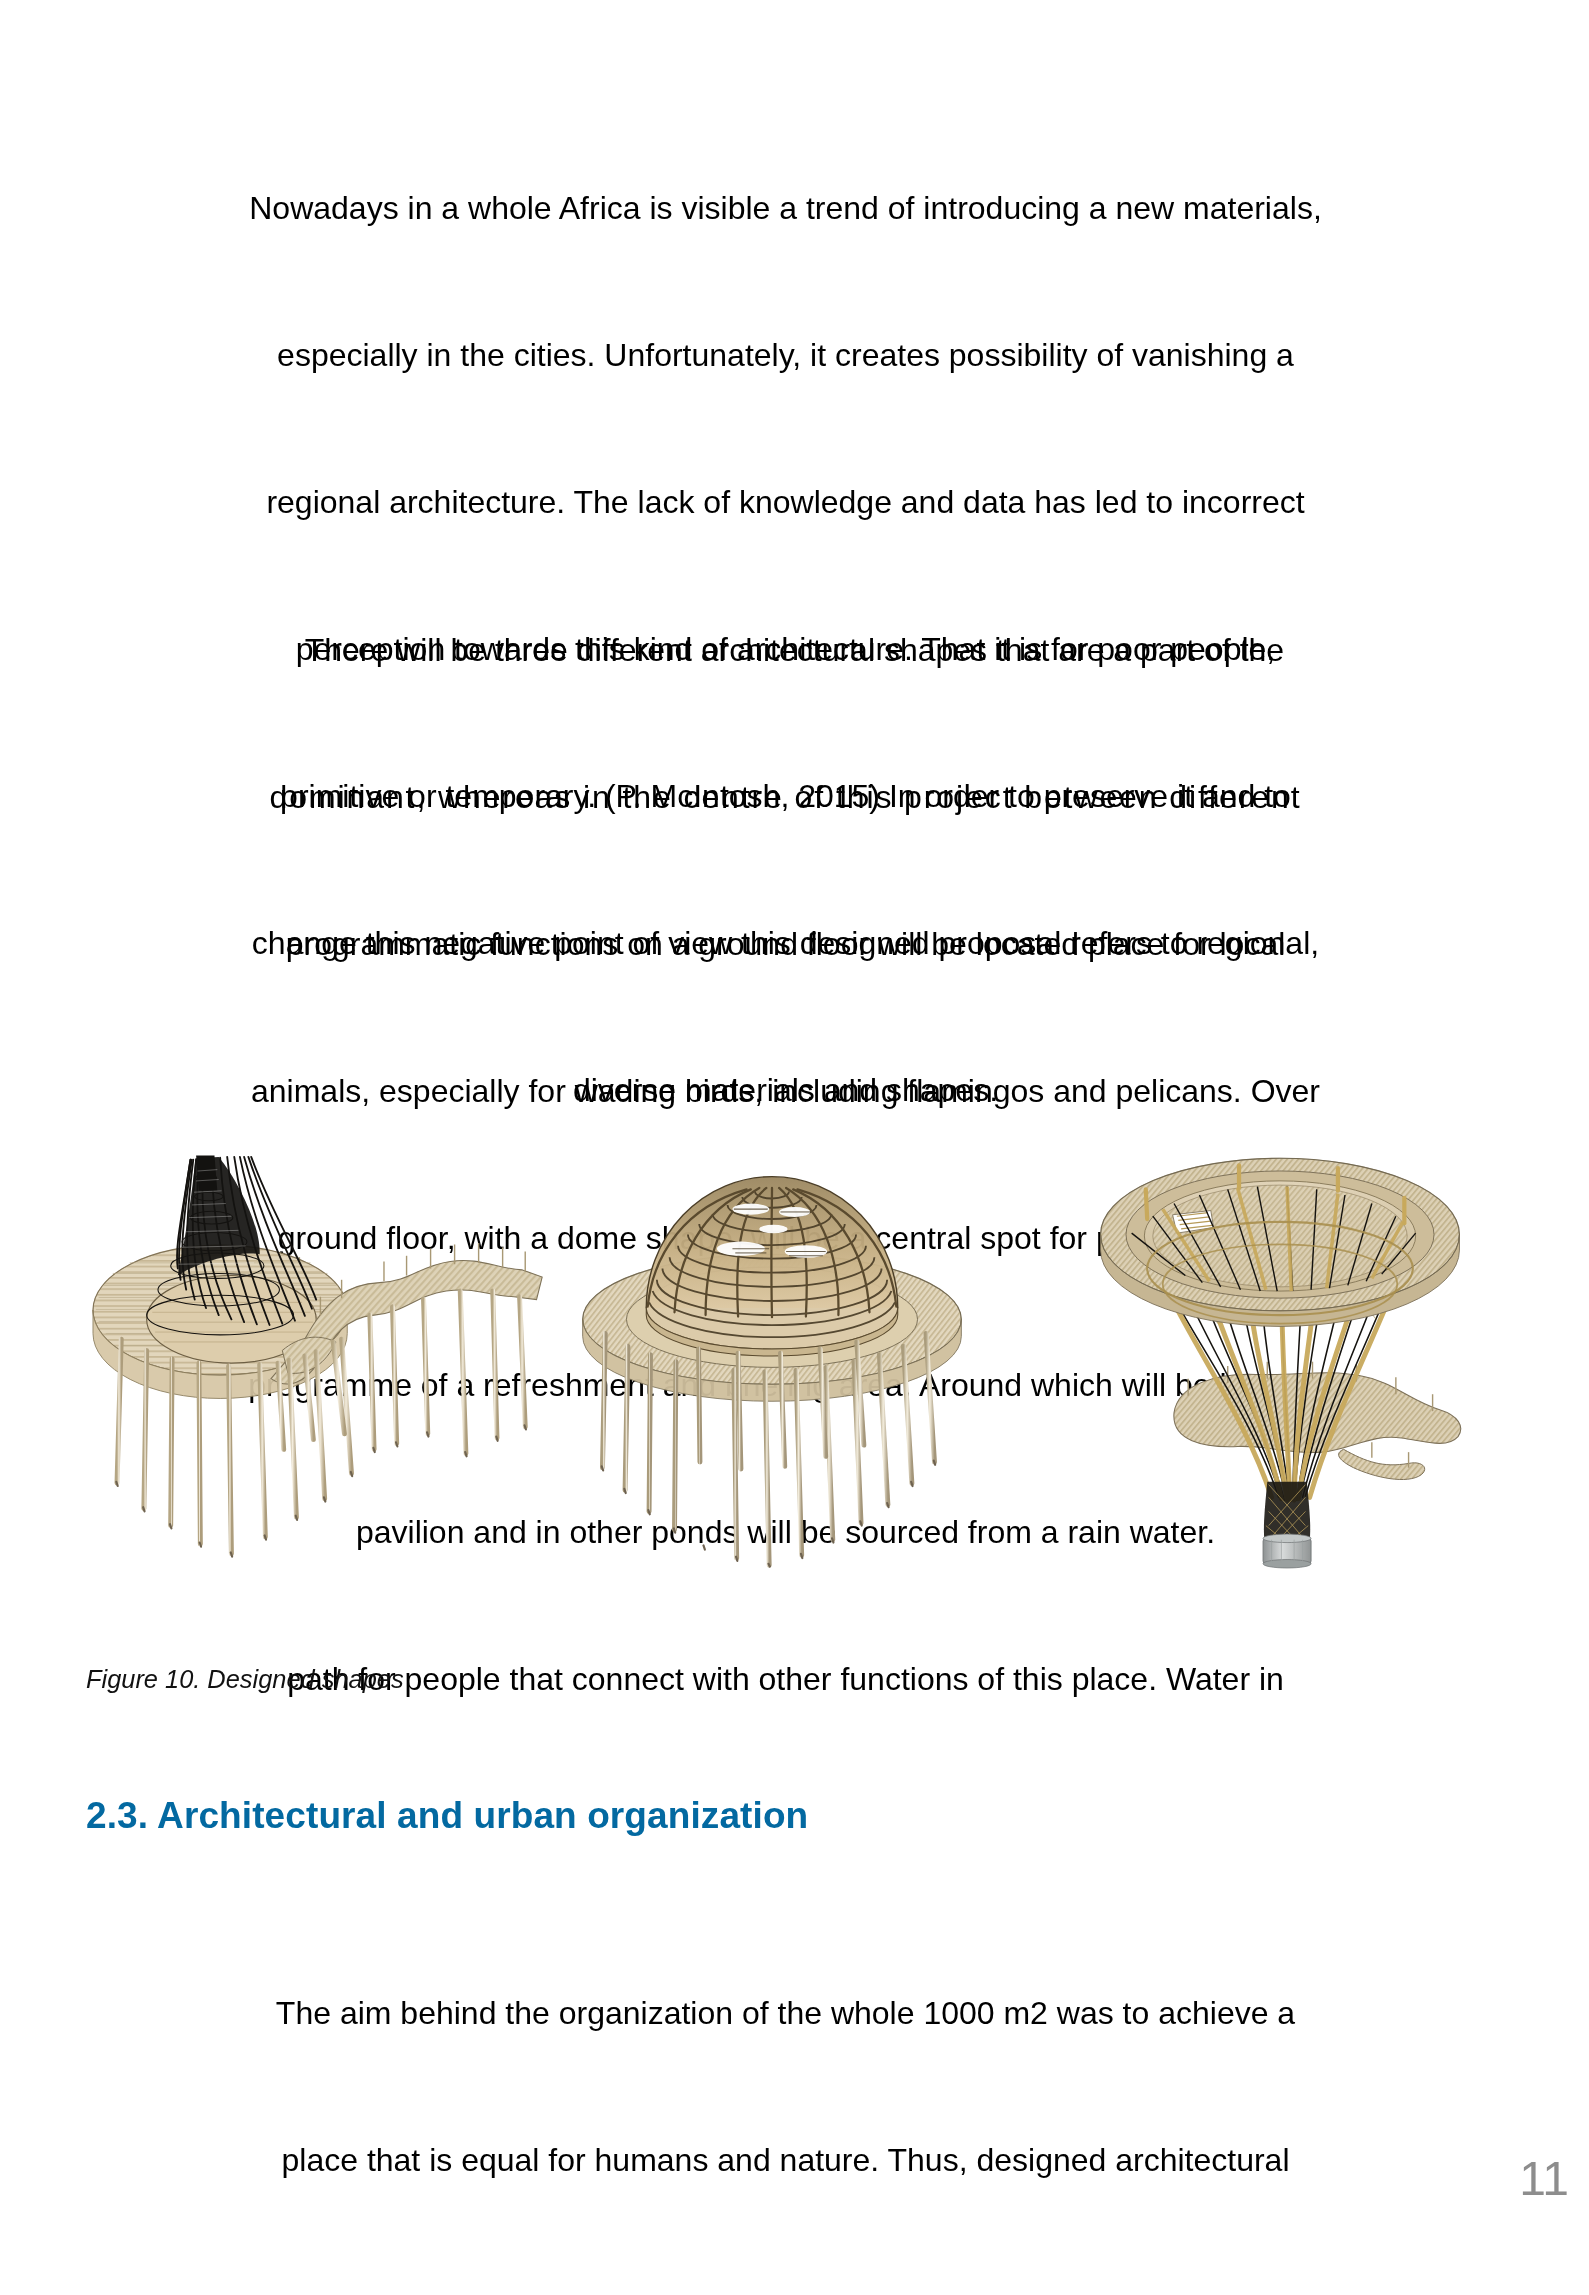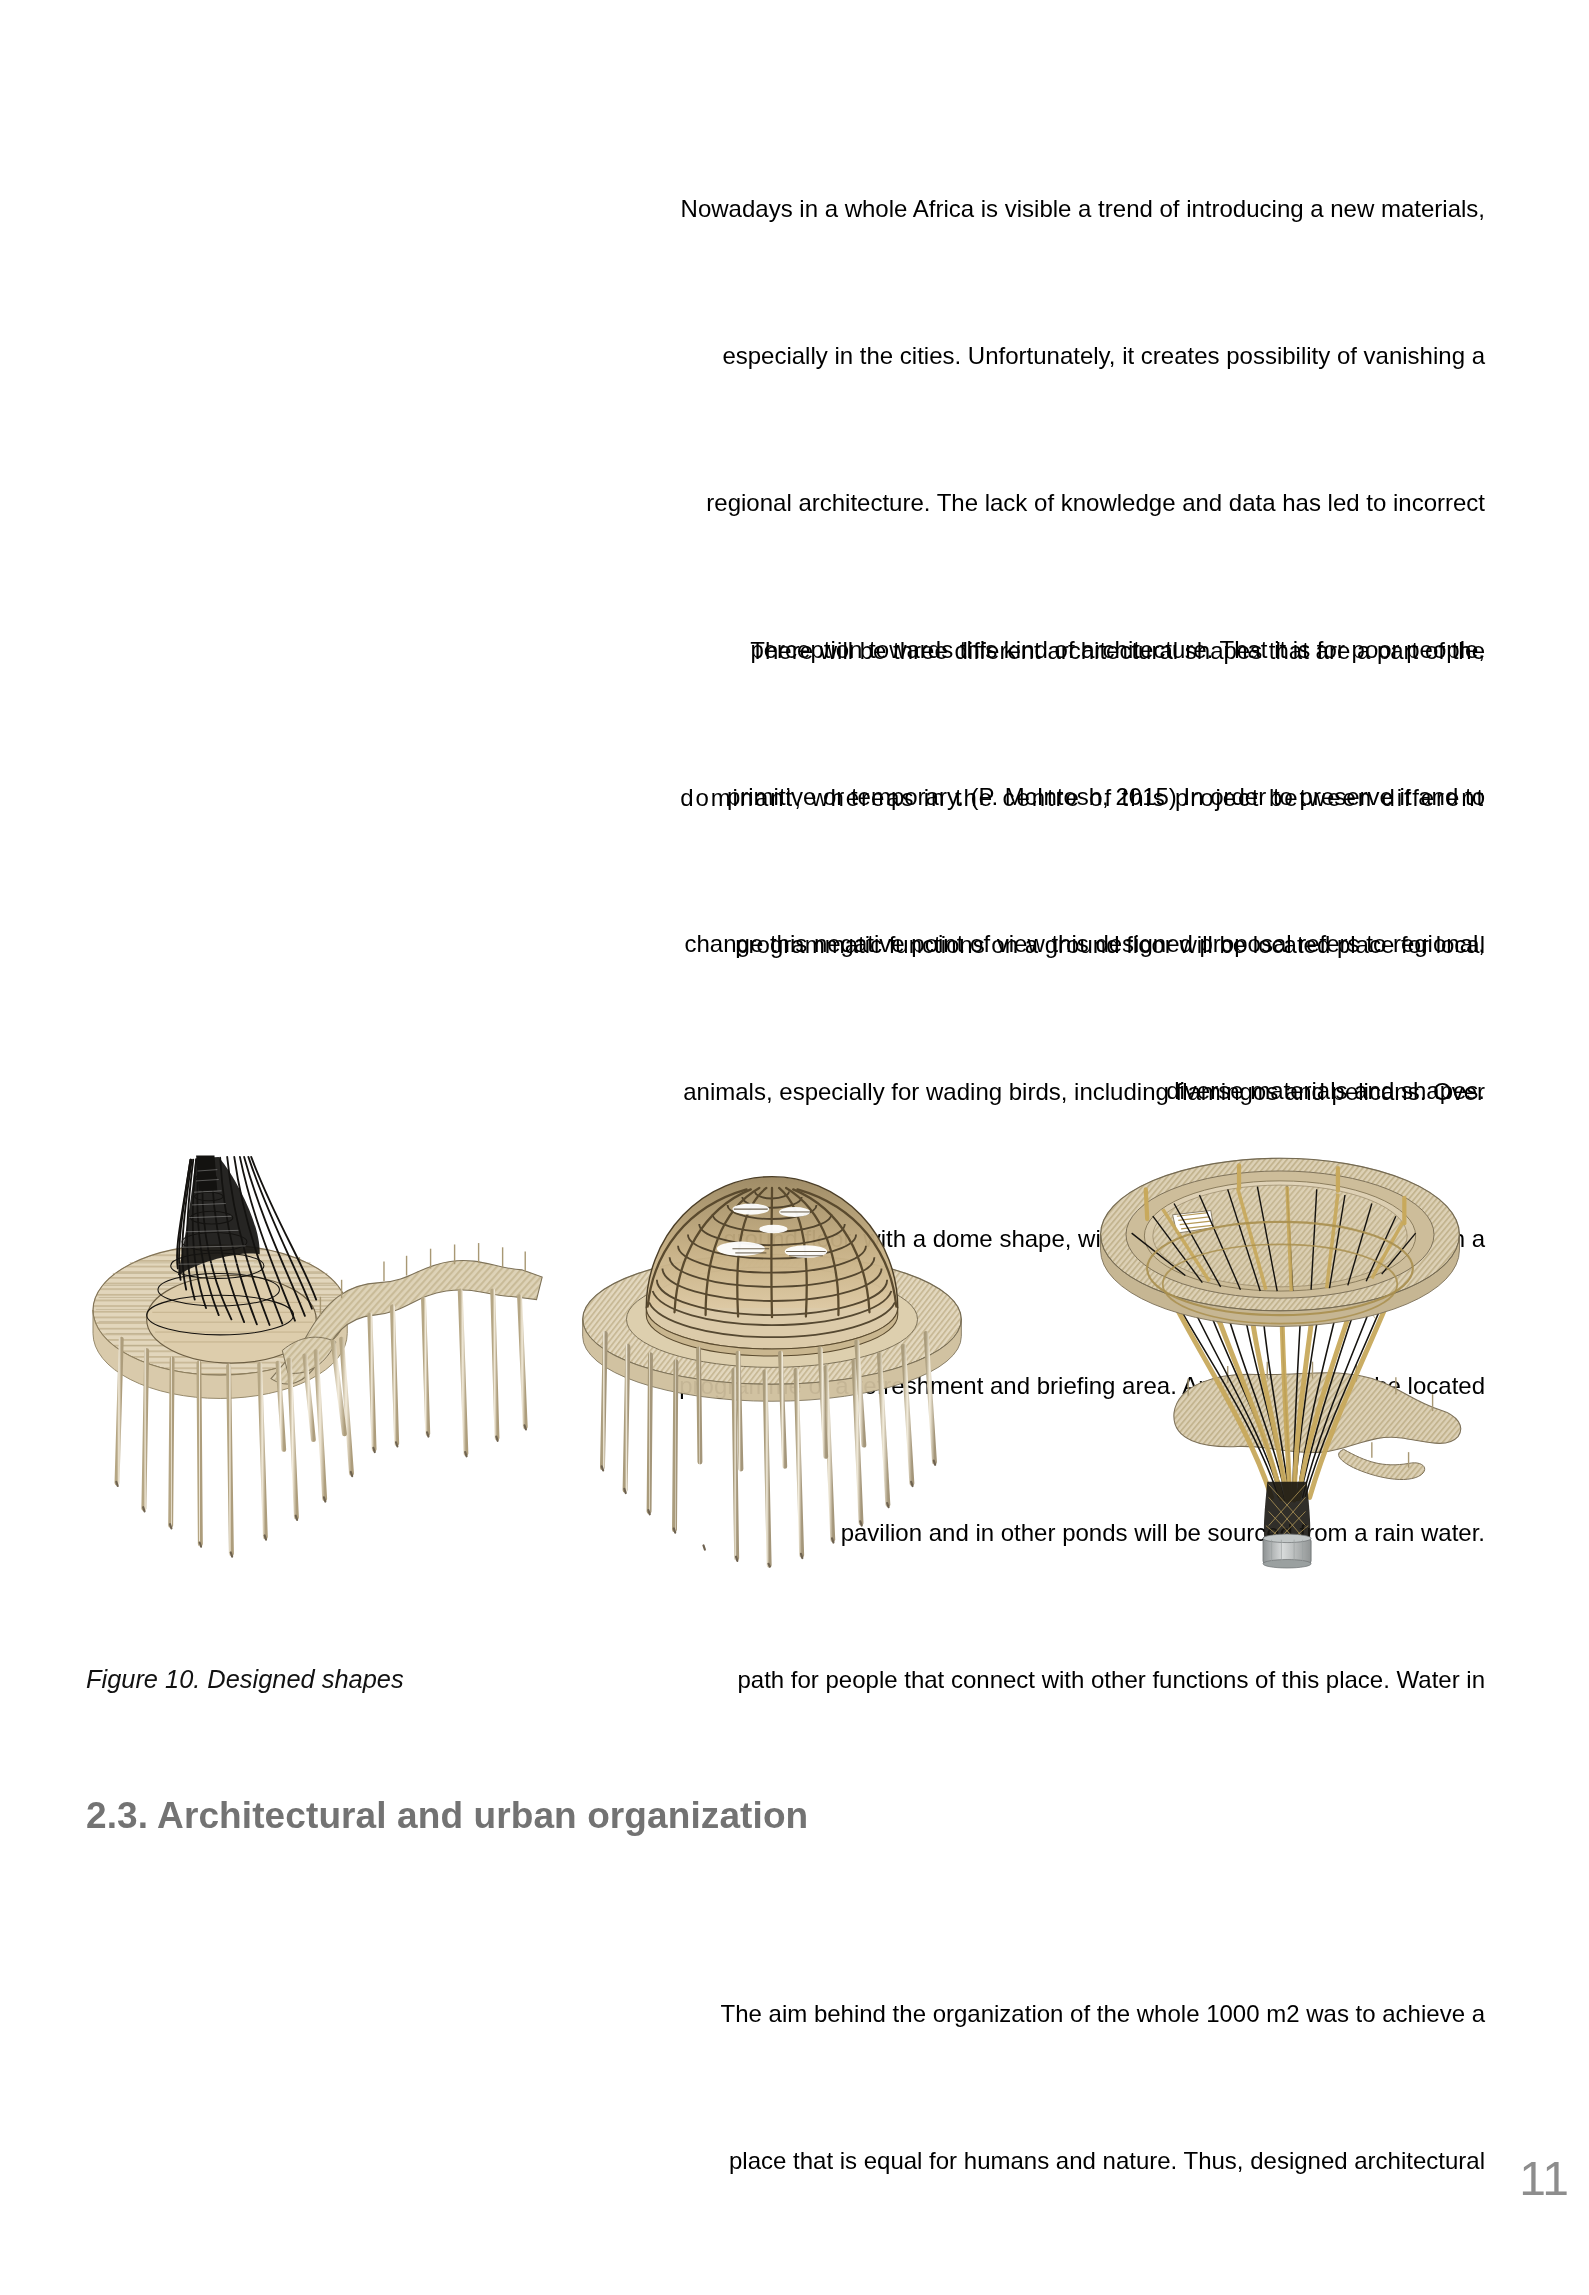--- a/index.html
+++ b/index.html
@@ -26,24 +26,24 @@
 
   .content {
     position: absolute;
     left: 86px;
     top: 0;
     width: 1399px;
   }
 
   
   .para {
-    font-size: 24px;
+    font-size: 32px;
     line-height: 49px;
     color: #000000;
-    text-align: right;
+    text-align: center;
     white-space: pre-wrap;
     letter-spacing: 0px;
   }
   .para .ln { display: block; }
   
   .para .ln.stretch { letter-spacing: 1.9px; }
 
   #para-intro { position: absolute; left: 0; top: 86px; width: 1399px; }
   #para-shapes { position: absolute; left: 0; top: 528px; width: 1399px; }
   #para-aim { position: absolute; left: 0; top: 1891px; width: 1399px; }
@@ -78,21 +78,21 @@
 
   
   #section-heading {
     position: absolute;
     left: 0;
     top: 1793px;
     width: 1399px;
     font-size: 37px;
     line-height: 45px;
     font-weight: bold;
-    color: #737373;
+    color: #0369a1;
     letter-spacing: 0.1px;
   }
 
   
   #page-number {
     position: absolute;
     left: 1328px;
     top: 2158px;
     width: 155px;
     text-align: right;

